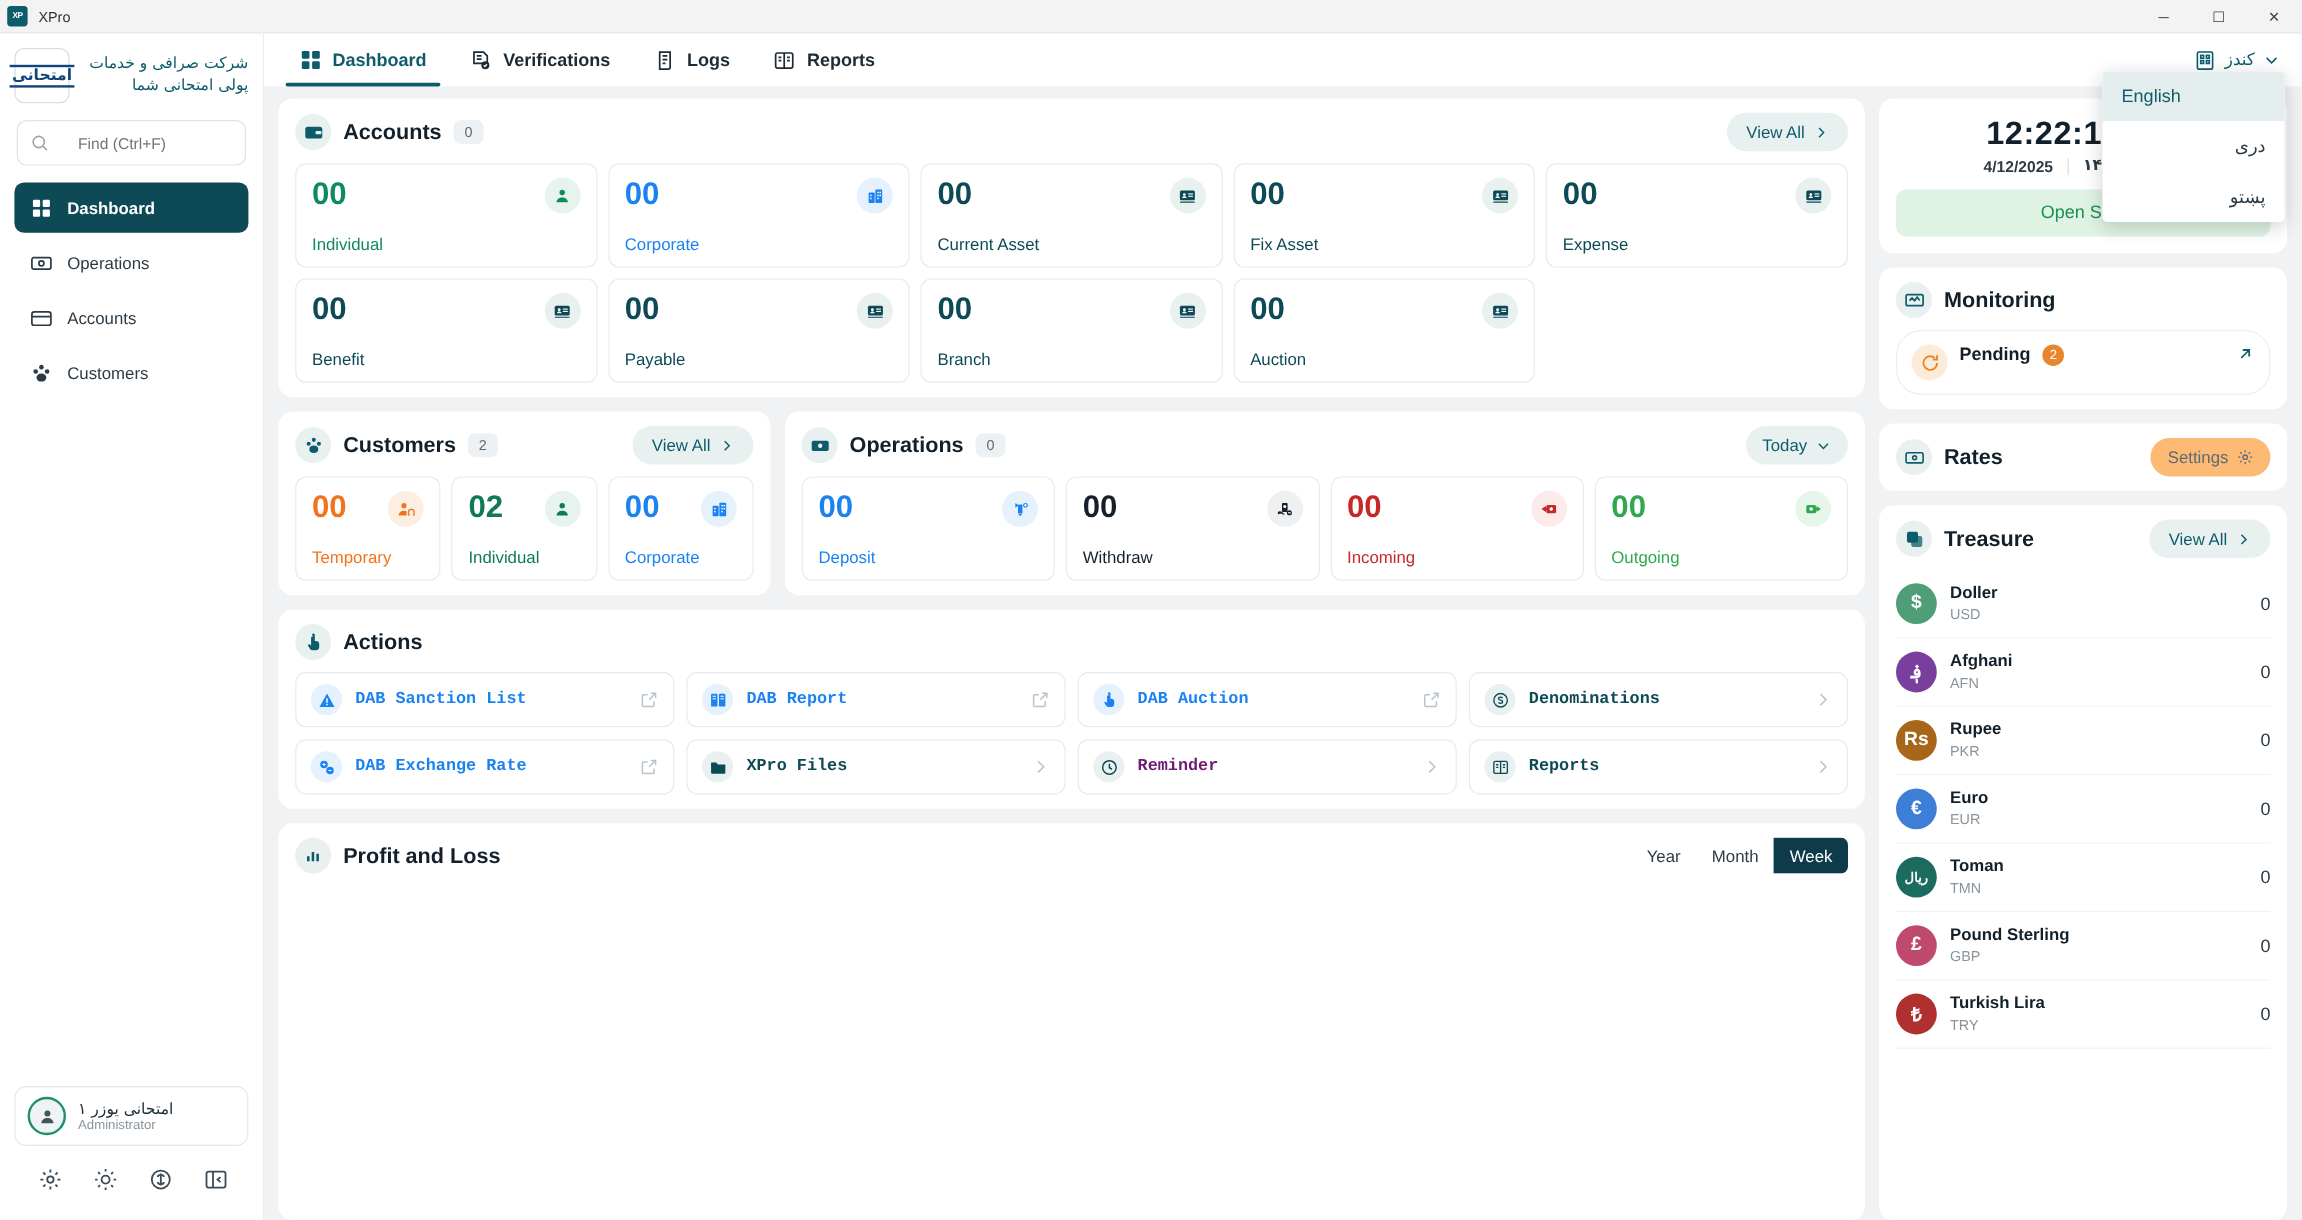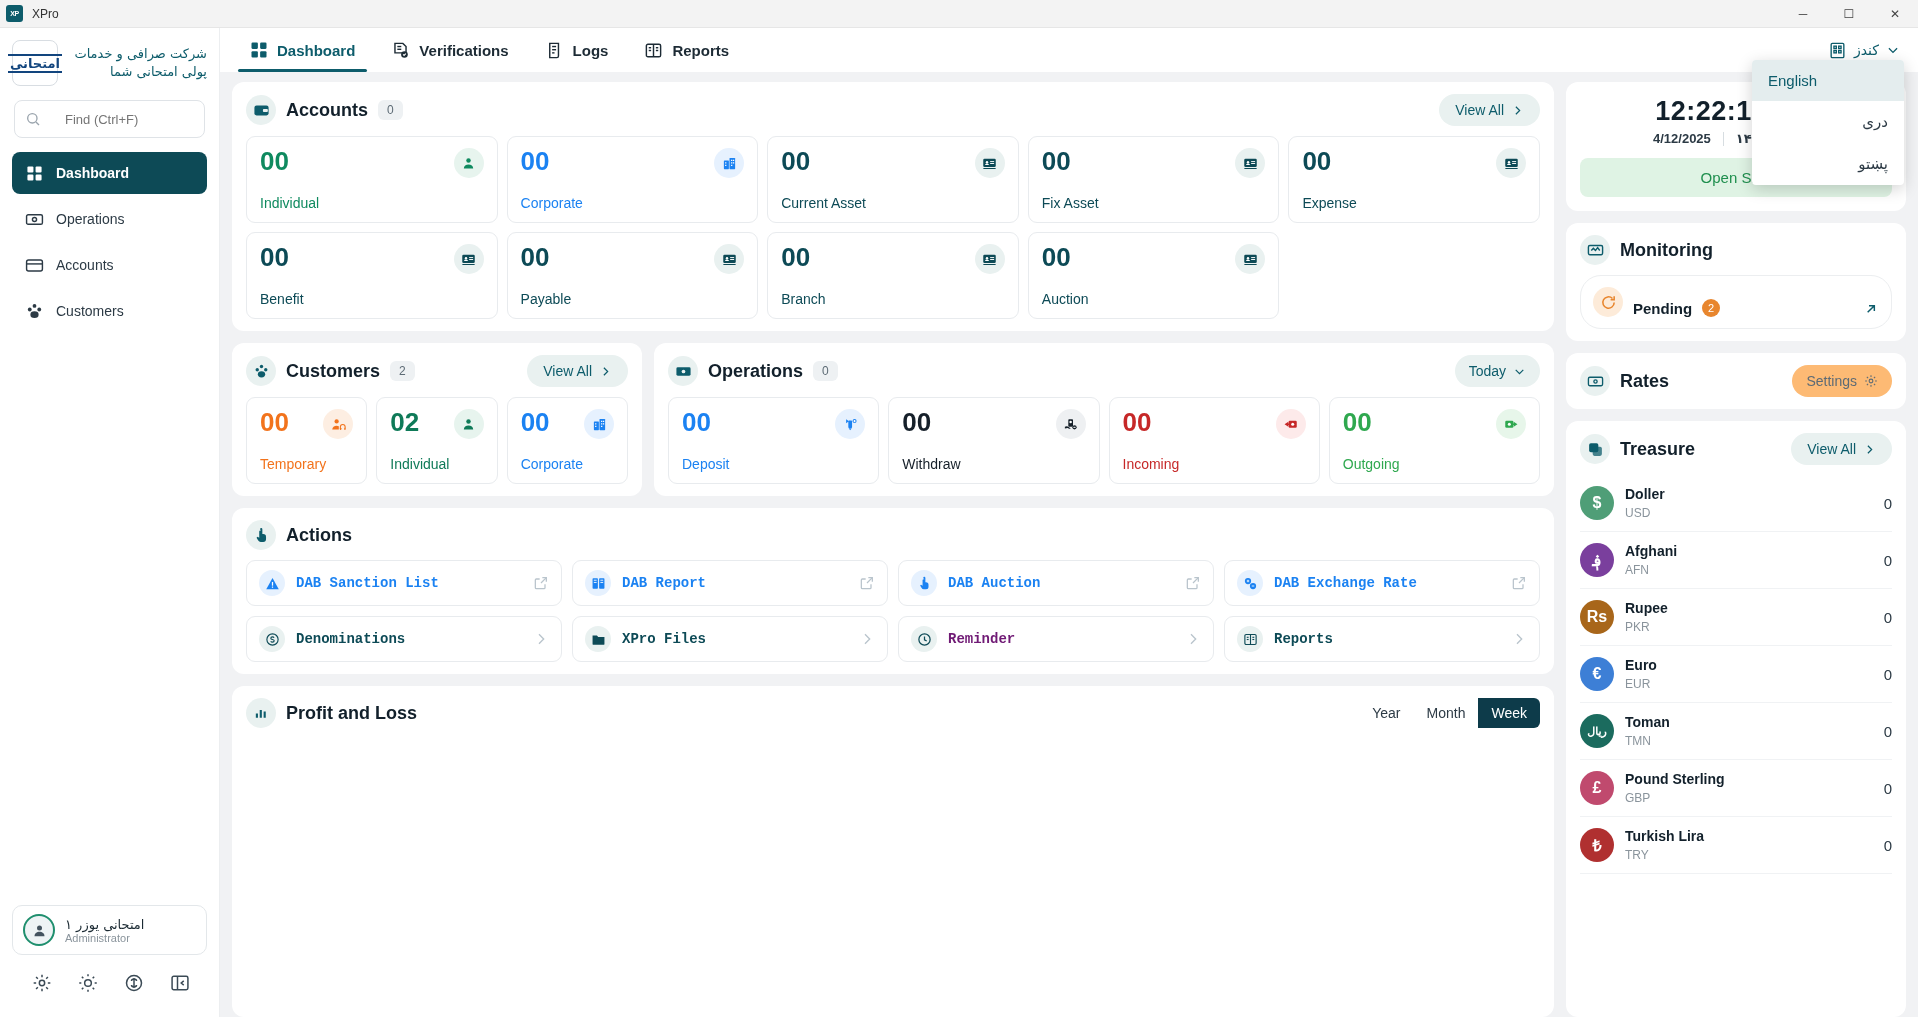--- a/index.html
+++ b/index.html
@@ -112,21 +112,21 @@
   .seg{padding:7px 13px;font-size:14px;color:#2c3a45;background:#fff;cursor:pointer;text-align:center;}
   .seg.active{background:#0d3b4a;color:#fff;}
   
   .clock-card{background:#fff;border-radius:12px;padding:14px;text-align:center;}
   .clock-time{font-size:27px;font-weight:bold;color:#12202b;letter-spacing:.5px;}
   .clock-dates{display:flex;align-items:center;justify-content:center;gap:12px;margin-top:4px;
     font-size:13px;color:#2c3a45;font-weight:600;}
   .divider-v{width:1px;height:14px;background:#d7dde1;}
   .shift-btn{margin-top:12px;width:100%;background:#dff3e4;color:#1f8f4e;border:none;
     border-radius:8px;padding:11px;font-size:15px;cursor:pointer;font-family:"Liberation Sans",sans-serif;}
-  .pending{display:flex;align-items:flex-end;gap:10px;border:1px solid #eceef0;border-radius:21px;
+  .pending{display:flex;align-items:flex-start;gap:10px;border:1px solid #eceef0;border-radius:21px;
     padding:11px 12px;cursor:pointer;}
   .pend-ico{width:30px;height:30px;border-radius:50%;background:#fdebd9;display:flex;
     align-items:center;justify-content:center;color:#e8862e;flex:none;}
   .pend-lbl{font-size:15px;font-weight:600;color:#12202b;}
   .pend-badge{background:#e8862e;color:#fff;font-size:11px;border-radius:50%;width:18px;height:18px;
     display:flex;align-items:center;justify-content:center;}
   .settings-btn{margin-left:auto;background:#fdba74;color:#5d6b75;border:none;border-radius:20px;
     padding:8px 14px;font-size:14px;display:flex;align-items:center;gap:7px;cursor:pointer;
     font-family:"Liberation Sans",sans-serif;}
   .cur-row{display:flex;align-items:center;gap:11px;padding:10px 0;border-bottom:1px solid #f0f2f4;}
@@ -714,48 +714,48 @@
                 <span class="act-lbl" style="color:#1b82f2">DAB Auction</span>
                 <span class="act-end">
                   <svg width="16" height="16" viewBox="0 0 24 24" fill="none" stroke="currentColor" stroke-width="1.9">
                     <path d="M14 4h6v6"></path>
                     <path d="M20 4l-8 8"></path>
                     <path d="M18 14v5a1.5 1.5 0 01-1.5 1.5H5A1.5 1.5 0 013.5 19V7.5A1.5 1.5 0 015 6h5"></path>
                   </svg>
                 </span>
               </div>
               <div class="act">
+                <span class="act-ico" style="background:#e9f1f0;color:#0d4a56">
+                  <svg width="15" height="15" viewBox="0 0 24 24" fill="none" stroke="currentColor" stroke-width="1.8">
+                    <circle cx="12" cy="12" r="9"></circle>
+                    <path d="M14.5 9.2c-.5-.9-1.5-1.4-2.6-1.4-1.6 0-2.6.9-2.6 2.1 0 2.9 5.4 1.3 5.4 4.2 0 1.3-1.2 2.1-2.8 2.1-1.2 0-2.2-.5-2.7-1.4"></path>
+                  </svg>
+                </span>
+                <span class="act-lbl" style="color:#0d4a56">Denominations</span>
+                <span class="act-end">
+                  <svg width="16" height="16" viewBox="0 0 24 24" fill="none" stroke="currentColor" stroke-width="2">
+                    <path d="M9 5l7 7-7 7"></path>
+                  </svg>
+                </span>
+              </div>
+              <div class="act">
                 <span class="act-ico" style="background:#e6f1fe;color:#1b82f2">
                   <svg width="15" height="15" viewBox="0 0 24 24" fill="currentColor">
                     <circle cx="8" cy="8" r="5"></circle>
                     <circle cx="16" cy="16" r="5"></circle>
                     <path d="M6 8h4M8 6v4" stroke="#fff" stroke-width="1.4"></path>
                     <path d="M14 16h4" stroke="#fff" stroke-width="1.4"></path>
                   </svg>
                 </span>
                 <span class="act-lbl" style="color:#1b82f2">DAB Exchange Rate</span>
                 <span class="act-end">
                   <svg width="16" height="16" viewBox="0 0 24 24" fill="none" stroke="currentColor" stroke-width="1.9">
                     <path d="M14 4h6v6"></path>
                     <path d="M20 4l-8 8"></path>
                     <path d="M18 14v5a1.5 1.5 0 01-1.5 1.5H5A1.5 1.5 0 013.5 19V7.5A1.5 1.5 0 015 6h5"></path>
-                  </svg>
-                </span>
-              </div>
-              <div class="act">
-                <span class="act-ico" style="background:#e9f1f0;color:#0d4a56">
-                  <svg width="15" height="15" viewBox="0 0 24 24" fill="none" stroke="currentColor" stroke-width="1.8">
-                    <circle cx="12" cy="12" r="9"></circle>
-                    <path d="M14.5 9.2c-.5-.9-1.5-1.4-2.6-1.4-1.6 0-2.6.9-2.6 2.1 0 2.9 5.4 1.3 5.4 4.2 0 1.3-1.2 2.1-2.8 2.1-1.2 0-2.2-.5-2.7-1.4"></path>
-                  </svg>
-                </span>
-                <span class="act-lbl" style="color:#0d4a56">Denominations</span>
-                <span class="act-end">
-                  <svg width="16" height="16" viewBox="0 0 24 24" fill="none" stroke="currentColor" stroke-width="2">
-                    <path d="M9 5l7 7-7 7"></path>
                   </svg>
                 </span>
               </div>
               <div class="act">
                 <span class="act-ico" style="background:#e9f1f0;color:#0d4a56">
                   <svg width="15" height="15" viewBox="0 0 24 24" fill="currentColor">
                     <path d="M2.5 5.5h7l2 2.5h10V19a1.5 1.5 0 01-1.5 1.5H4A1.5 1.5 0 012.5 19z"></path>
                   </svg>
                 </span>
                 <span class="act-lbl" style="color:#0d4a56">XPro Files</span>

